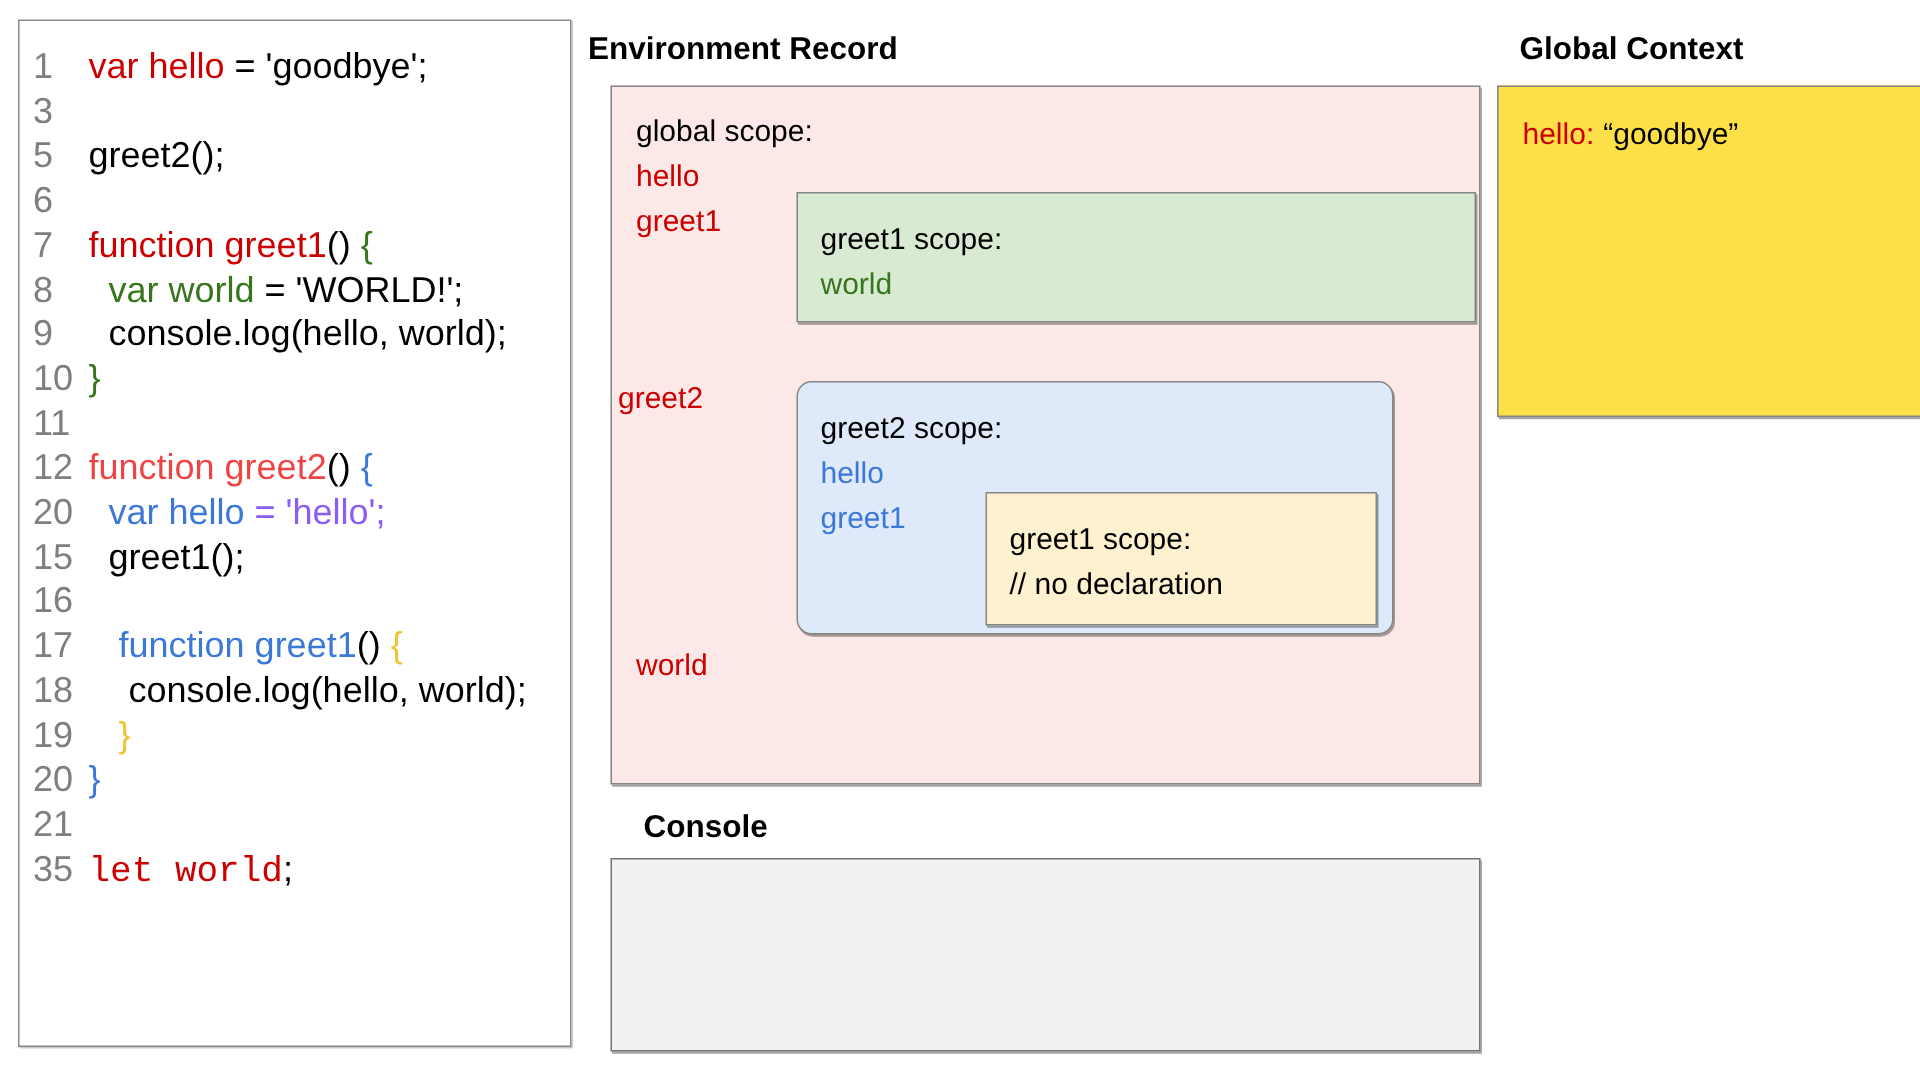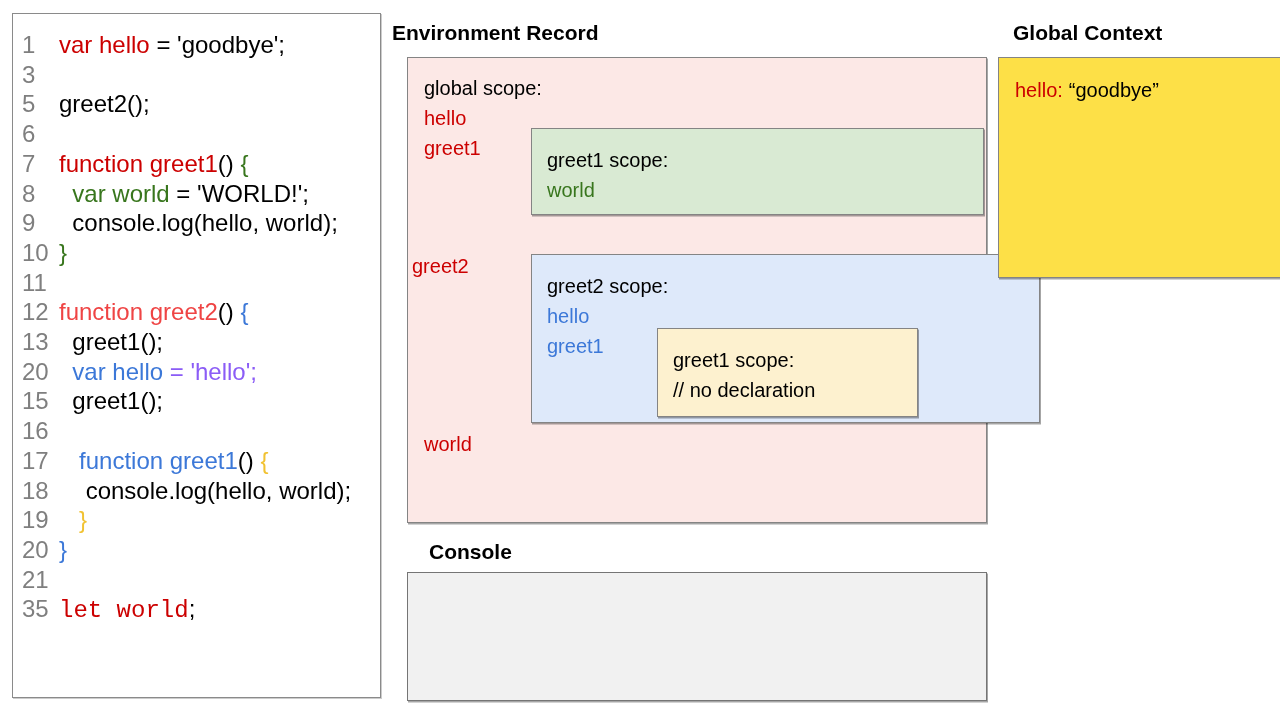--- a/index.html
+++ b/index.html
@@ -13,21 +13,21 @@
   .ln{display:inline-block;width:37px;padding-left:9px;color:#7f7f7f;}
   
   .sec-title{font-size:21px;font-weight:700;color:#000;}
   
   .box{box-sizing:border-box;border:1.5px solid #848484;box-shadow:1px 1.5px 0 rgba(0,0,0,.35);}
   .env-box{left:407px;top:57px;width:580px;height:466px;background:#fce8e6;}
   .gc-box{left:998px;top:57px;width:316px;height:221px;background:#fde047;padding:17px 16px;}
   .console-box{left:407px;top:572px;width:580px;height:129px;background:#f1f1f1;border-color:#757575;}
   .scope-box{padding:16px 15px 0 15px;margin-left:28px;}
   .green-box{left:95px;top:70px;width:453px;height:87px;background:#d9ead3;}
-  .blue-box{left:95px;top:196px;width:509px;height:169px;background:#dee9fa;}
+  .blue-box{left:95px;top:196px;width:398px;height:169px;background:#dee9fa;border-radius:10px;}
   .yellow-box{left:97px;top:73px;width:261px;height:89px;background:#fdf1cf;}
   
   .t{font-size:20px;line-height:30px;color:#000;}
   .red{color:#cc0000;}
   .green{color:#38761d;}
   .blue{color:#3c78d8;}
   .gc-key{margin-right:6px;}
 </style>
 </head>
 <body>
@@ -37,21 +37,20 @@
       <div class="cl"><span class="ln">1</span><span><span style="color: rgb(204, 0, 0);">var hello</span><span style="color: rgb(0, 0, 0);"> = 'goodbye';</span></span></div>
       <div class="cl"><span class="ln">3</span><span></span></div>
       <div class="cl"><span class="ln">5</span><span><span style="color: rgb(0, 0, 0);">greet2();</span></span></div>
       <div class="cl"><span class="ln">6</span><span></span></div>
       <div class="cl"><span class="ln">7</span><span><span style="color: rgb(204, 0, 0);">function greet1</span><span style="color: rgb(0, 0, 0);">() </span><span style="color: rgb(56, 118, 29);">{</span></span></div>
       <div class="cl"><span class="ln">8</span><span><span style="color: rgb(0, 0, 0);">  </span><span style="color: rgb(56, 118, 29);">var world</span><span style="color: rgb(0, 0, 0);"> = 'WORLD!';</span></span></div>
       <div class="cl"><span class="ln">9</span><span><span style="color: rgb(0, 0, 0);">  console.log(hello, world);</span></span></div>
       <div class="cl"><span class="ln">10</span><span><span style="color: rgb(56, 118, 29);">}</span></span></div>
       <div class="cl"><span class="ln">11</span><span></span></div>
       <div class="cl"><span class="ln">12</span><span><span style="color: #ef4444;">function greet2</span><span style="color: rgb(0, 0, 0);">() </span><span style="color: rgb(60, 120, 216);">{</span></span></div>
-      <div class="cl"><span class="ln">13</span><span><span style="color: rgb(0, 0, 0);">  greet1();</span></span></div>
       <div class="cl"><span class="ln">20</span><span><span style="color: rgb(0, 0, 0);">  </span><span style="color: rgb(60, 120, 216);">var hello</span><span style="color: #8b5cf6;"> = 'hello';</span></span></div>
       <div class="cl"><span class="ln">15</span><span><span style="color: rgb(0, 0, 0);">  greet1();</span></span></div>
       <div class="cl"><span class="ln">16</span><span></span></div>
       <div class="cl"><span class="ln">17</span><span><span style="color: rgb(0, 0, 0);">   </span><span style="color: rgb(60, 120, 216);">function greet1</span><span style="color: rgb(0, 0, 0);">() </span><span style="color: rgb(241, 194, 50);">{</span></span></div>
       <div class="cl"><span class="ln">18</span><span><span style="color: rgb(0, 0, 0);">    console.log(hello, world);</span></span></div>
       <div class="cl"><span class="ln">19</span><span><span style="color: rgb(0, 0, 0);">   </span><span style="color: rgb(241, 194, 50);">}</span></span></div>
       <div class="cl"><span class="ln">20</span><span><span style="color: rgb(60, 120, 216);">}</span></span></div>
       <div class="cl"><span class="ln">21</span><span></span></div>
       <div class="cl"><span class="ln">35</span><span><span style="color: rgb(204, 0, 0); font-family: Liberation Mono, monospace;">let world</span><span style="color: rgb(0, 0, 0);">;</span></span></div>
     </div>

